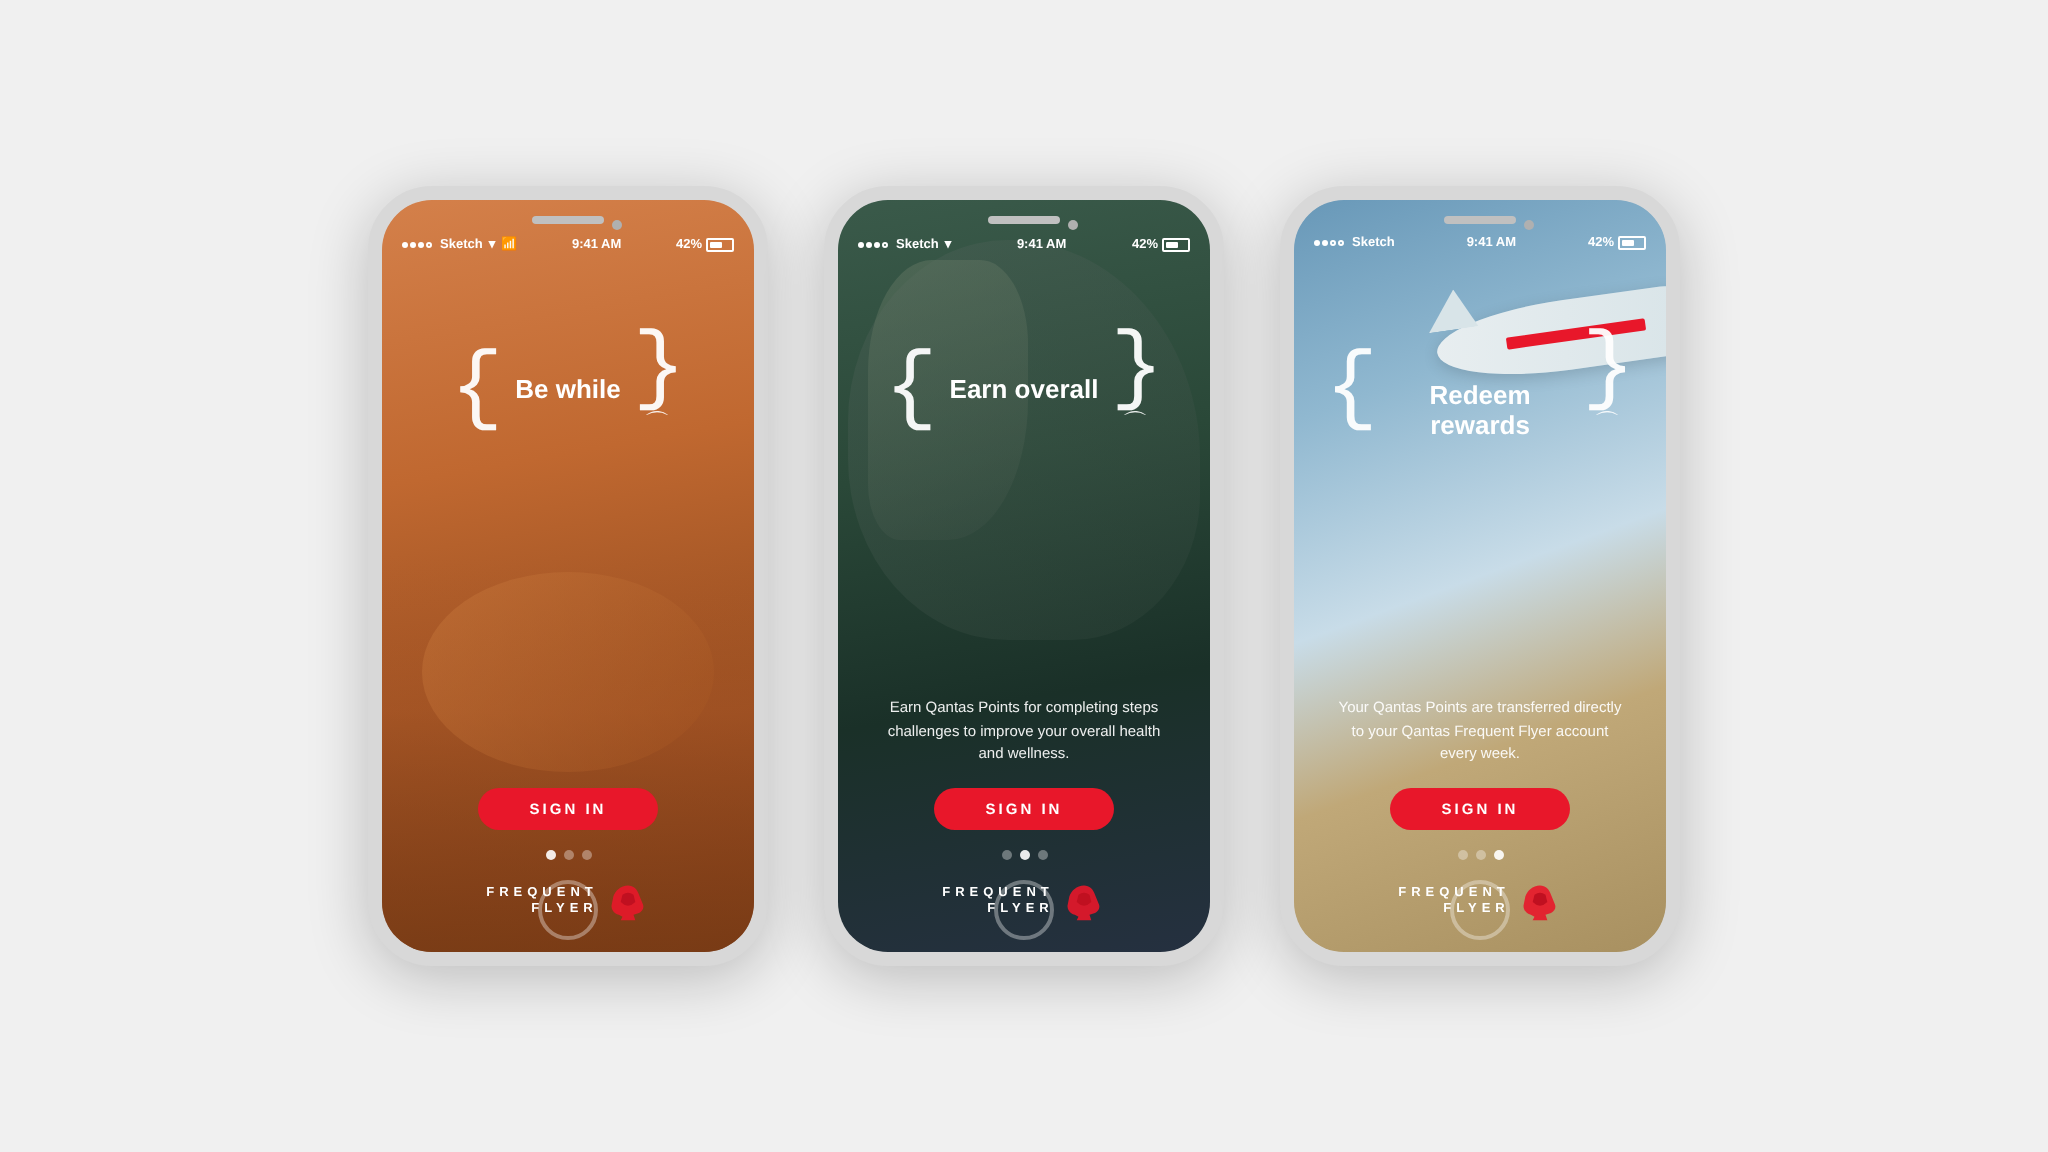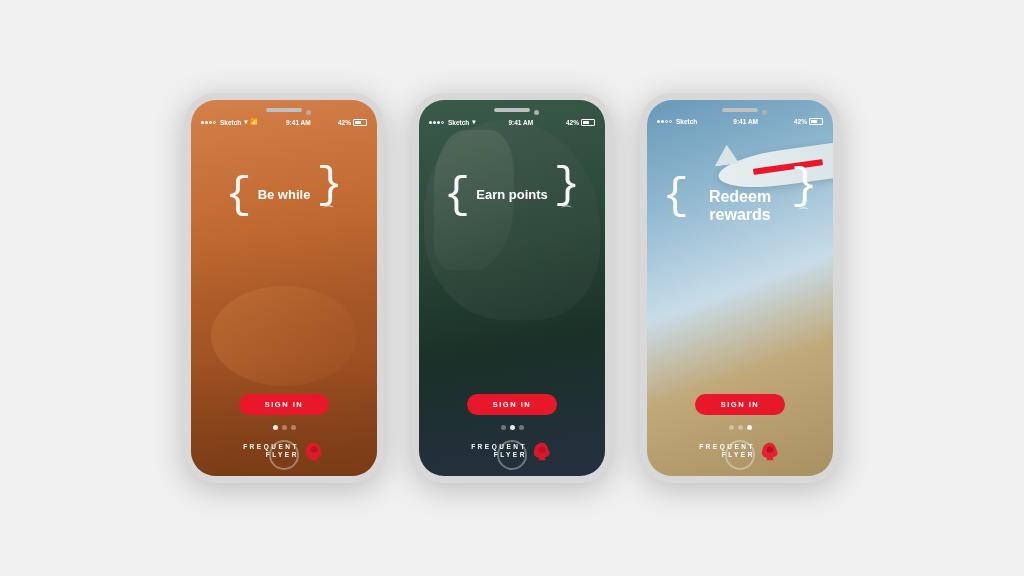--- a/index.html
+++ b/index.html
@@ -116,29 +116,30 @@
           <span>42%</span>
           <span style="width:14px; height:7px; border:1px solid white; border-radius:1px; display:inline-flex; align-items:center; padding:1px;">
             <span style="width:60%; height:100%; background:white; border-radius:0.5px;"></span>
           </span>
         </span>
       </div>
 
       <div style="position:relative; z-index:10; display:flex; flex-direction:column; align-items:center; height:100%;">
         <div style="display:flex; align-items:center; justify-content:center; margin-top:68px; gap:6px;">
           <span style="font-size:44px; color:white; font-weight:200; font-family:'Courier New',monospace; line-height:1; opacity:0.95;">{</span>
-          <span style="color:white; font-size:13px; font-weight:600; text-align:center; max-width:90px;">Earn points</span>
+          <span style="color:white; font-size:13px; font-weight:600; text-align:center; max-width:90px;">Earn overall</span>
           <div style="display:flex; flex-direction:column; align-items:flex-start;">
             <span style="font-size:44px; color:white; font-weight:200; font-family:'Courier New',monospace; line-height:0.8; opacity:0.95;">}</span>
             <span style="font-size:13px; color:white; opacity:0.9; margin-left:6px; transform:scaleX(-1); display:inline-block;">⌒</span>
           </div>
         </div>
 
         <div style="flex:1;"></div>
 
+        <div style="color:rgba(255,255,255,0.92); font-size:7.5px; text-align:center; padding:0 20px; line-height:1.5; margin-bottom:12px;">Earn Qantas Points for completing steps challenges to improve your overall health and wellness.</div>
 
         <button style="background:#e8172a; color:white; border:none; border-radius:20px; padding:6px 26px; font-size:7.5px; font-weight:700; letter-spacing:1.5px; cursor:pointer; margin-bottom:10px;">SIGN IN</button>
 
         <div style="display:flex; gap:4px; margin-bottom:10px;">
           <span style="width:5px; height:5px; border-radius:50%; background:rgba(255,255,255,0.35);"></span>
           <span style="width:5px; height:5px; border-radius:50%; background:rgba(255,255,255,0.9);"></span>
           <span style="width:5px; height:5px; border-radius:50%; background:rgba(255,255,255,0.35);"></span>
         </div>
 
         <div style="display:flex; align-items:center; gap:4px; margin-bottom:14px;">
@@ -182,29 +183,30 @@
           <span>42%</span>
           <span style="width:14px; height:7px; border:1px solid white; border-radius:1px; display:inline-flex; align-items:center; padding:1px;">
             <span style="width:60%; height:100%; background:white; border-radius:0.5px;"></span>
           </span>
         </span>
       </div>
 
       <div style="position:relative; z-index:10; display:flex; flex-direction:column; align-items:center; height:100%;">
         <div style="display:flex; align-items:center; justify-content:center; margin-top:68px; gap:6px;">
           <span style="font-size:44px; color:white; font-weight:200; font-family:'Courier New',monospace; line-height:1; opacity:0.95;">{</span>
-          <span style="color:white; font-size:16px; font-weight:600; text-align:center; max-width:90px;margin-top:20px;">Redeem rewards</span>
+          <span style="color:white; font-size:13px; font-weight:600; text-align:center; max-width:90px;margin-top:20px;">Redeem rewards</span>
           <div style="display:flex; flex-direction:column; align-items:flex-start;">
             <span style="font-size:44px; color:white; font-weight:200; font-family:'Courier New',monospace; line-height:0.8; opacity:0.95;">}</span>
             <span style="font-size:13px; color:white; opacity:0.9; margin-left:6px; transform:scaleX(-1); display:inline-block;">⌒</span>
           </div>
         </div>
 
         <div style="flex:1;"></div>
 
+        <div style="color:rgba(255,255,255,0.92); font-size:7.5px; text-align:center; padding:0 20px; line-height:1.5; margin-bottom:12px;">Your Qantas Points are transferred directly to your Qantas Frequent Flyer account every week.</div>
 
         <button style="background:#e8172a; color:white; border:none; border-radius:20px; padding:6px 26px; font-size:7.5px; font-weight:700; letter-spacing:1.5px; cursor:pointer; margin-bottom:10px;">SIGN IN</button>
 
         <div style="display:flex; gap:4px; margin-bottom:10px;">
           <span style="width:5px; height:5px; border-radius:50%; background:rgba(255,255,255,0.35);"></span>
           <span style="width:5px; height:5px; border-radius:50%; background:rgba(255,255,255,0.35);"></span>
           <span style="width:5px; height:5px; border-radius:50%; background:rgba(255,255,255,0.9);"></span>
         </div>
 
         <div style="display:flex; align-items:center; gap:4px; margin-bottom:14px;">

